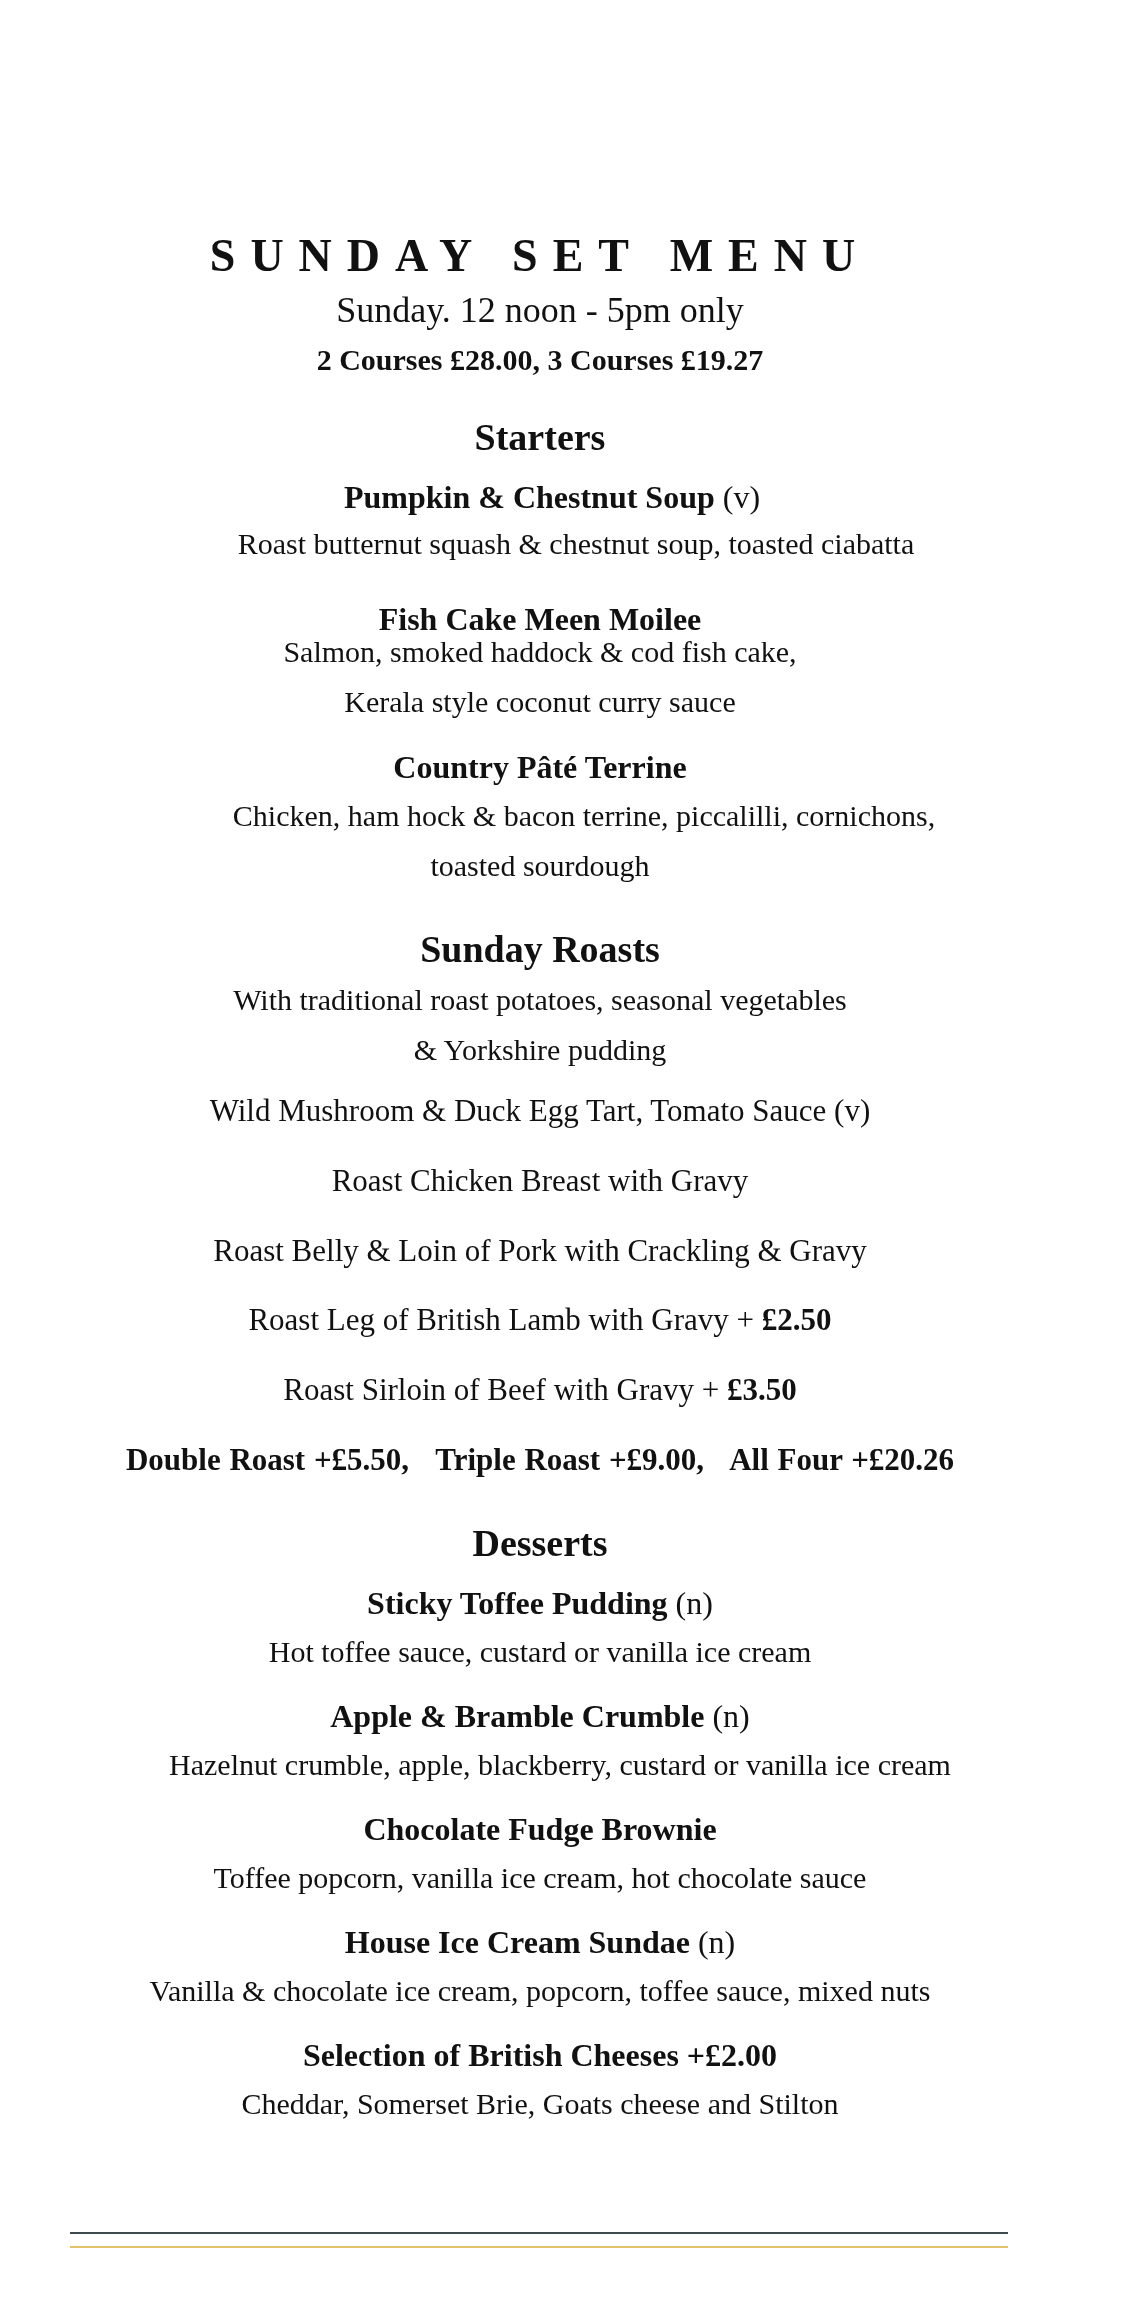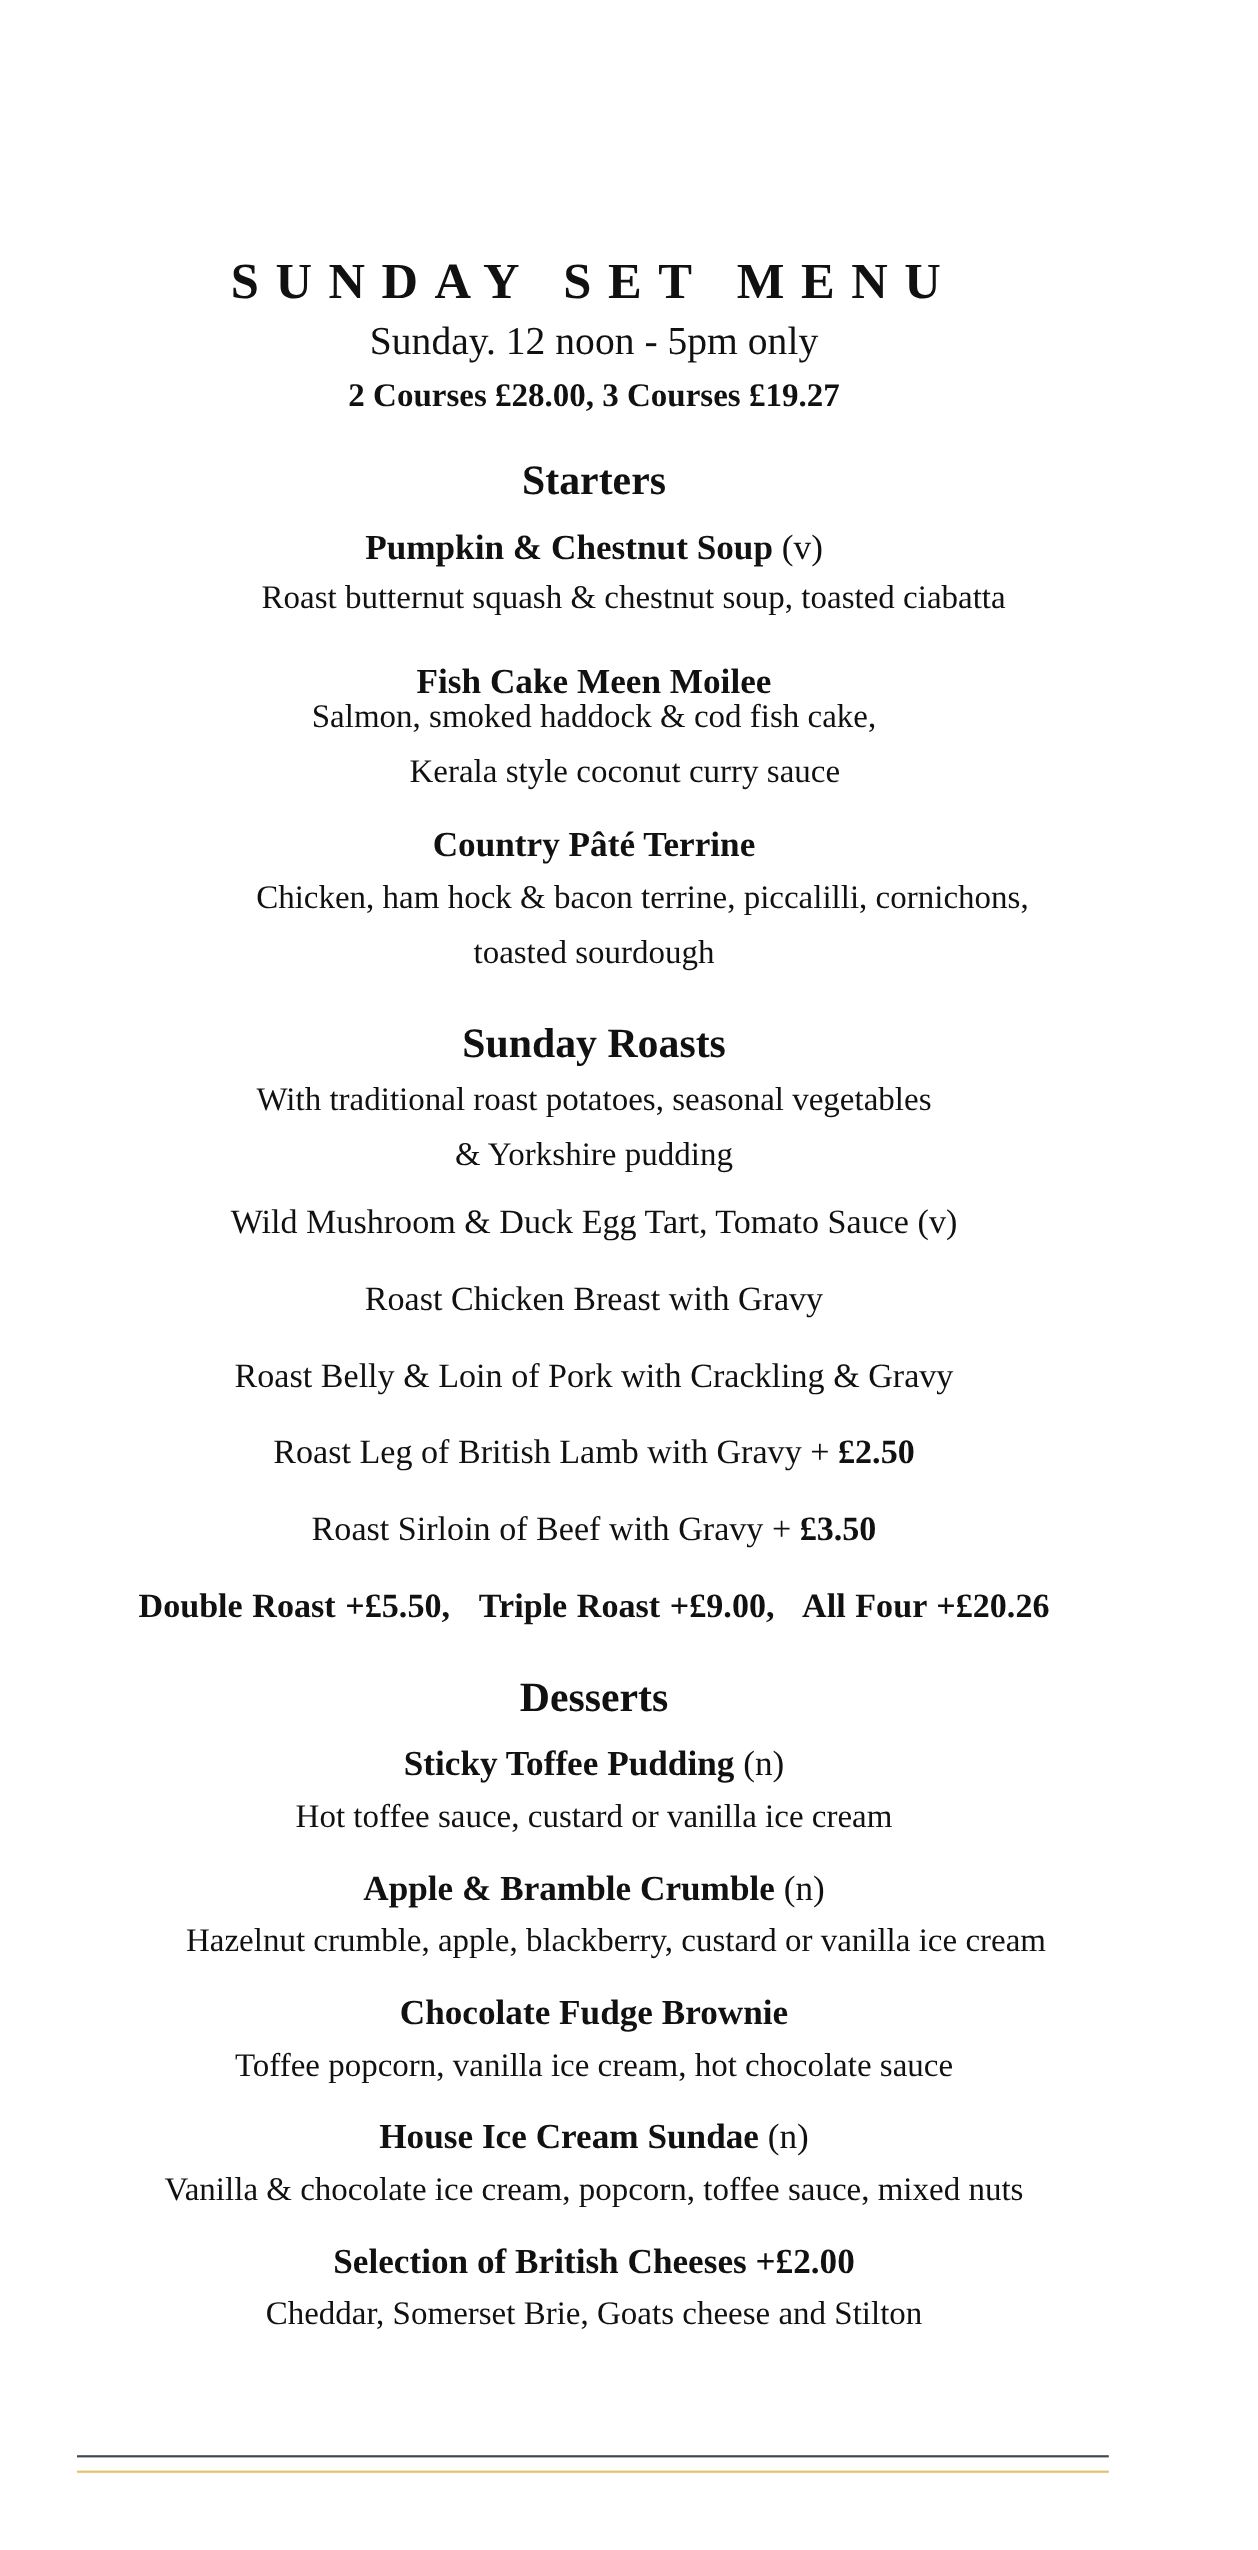--- a/index.html
+++ b/index.html
@@ -53,29 +53,29 @@
 <body>
 
 <div class="page">
 
   <div class="title">SUNDAY SET MENU</div>
   <div class="line subtitle" style="top:290px;">Sunday. 12 noon - 5pm only</div>
   <div class="line price-line" style="top:340px;">2 Courses £28.00, 3 Courses £19.27</div>
 
   <div class="line section-heading" style="top:412px;">Starters</div>
 
-  <div class="line dish-name" style="top:476px;">
+  <div class="line dish-name" style="top:476px;padding-left:12px;">
     <span>Pumpkin &amp; Chestnut Soup</span>
     <span class="dish-tag">(v)</span>
   </div>
   <div class="line desc" style="top:524px;margin-left:36px;">Roast butternut squash &amp; chestnut soup, toasted ciabatta</div>
 
   <div class="line dish-name" style="top:582px;margin-top:16px;">Fish Cake Meen Moilee</div>
   <div class="line desc" style="top:632px;">Salmon, smoked haddock &amp; cod fish cake,</div>
-  <div class="line desc" style="top:682px;padding-left:28px;">Kerala style coconut curry sauce</div>
+  <div class="line desc" style="top:682px;">Kerala style coconut curry sauce</div>
 
   <div class="line dish-name" style="top:746px;">Country Pâté Terrine</div>
   <div class="line desc" style="top:796px;padding-left:44px;">Chicken, ham hock &amp; bacon terrine, piccalilli, cornichons,</div>
   <div class="line desc" style="top:846px;">toasted sourdough</div>
 
   <div class="line section-heading" style="top:924px;">Sunday Roasts</div>
   <div class="line desc" style="top:980px;">With traditional roast potatoes, seasonal vegetables</div>
   <div class="line desc" style="top:1030px;">&amp; Yorkshire pudding</div>
 
   <div class="line roast" style="top:1090px;">Wild Mushroom &amp; Duck Egg Tart, Tomato Sauce (v)</div>

